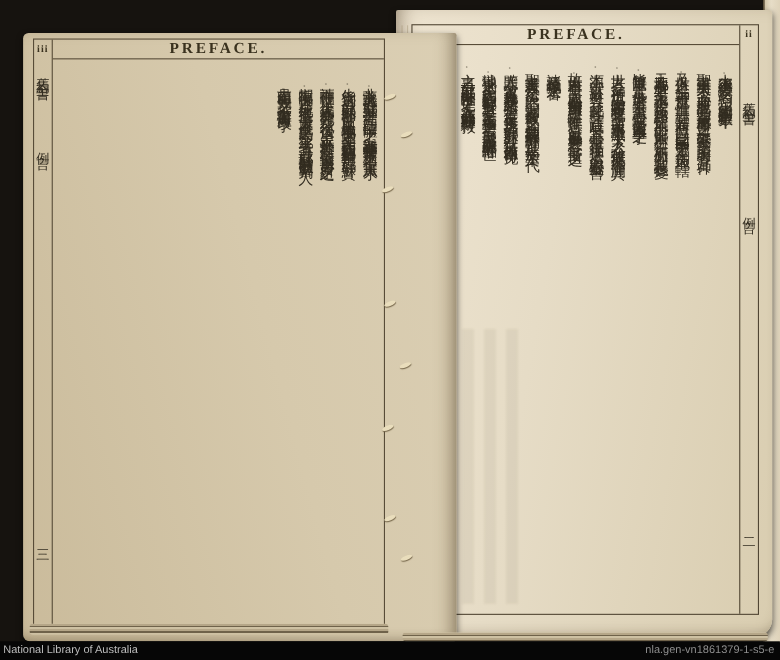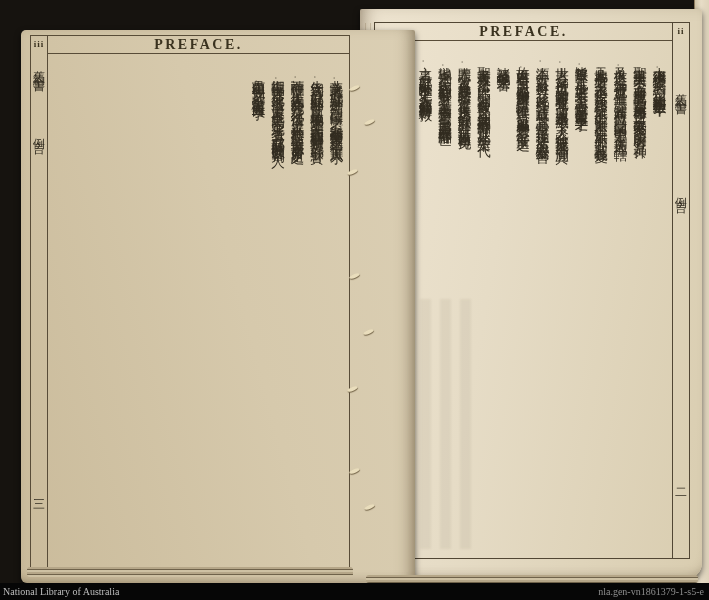--- a/index.html
+++ b/index.html
@@ -93,21 +93,21 @@
   
   .ghost {
     position:absolute; left:20px; top:290px; width:100px; height:250px;
     background:repeating-linear-gradient(90deg, rgba(88,76,54,.07) 0 11px, transparent 11px 20px);
     filter:blur(1px);
   }
   
   .footer {
     position:absolute; left:0; right:0; bottom:0; height:17px; background:#060606;
     display:flex; align-items:center; justify-content:space-between;
-    font-family:Liberation Serif, serif; font-size:10px;
+    font-family:Liberation Sans, sans-serif; font-size:10px;
   }
   .footer .credit { color:#bdbdbd; padding-left:3px; }
   .footer .imgid  { color:#8e8e8e; padding-right:5px; }
 </style>
 </head>
 <body>
 
 <div class="canvas">
 
   <div class="page-stack-right"></div>

